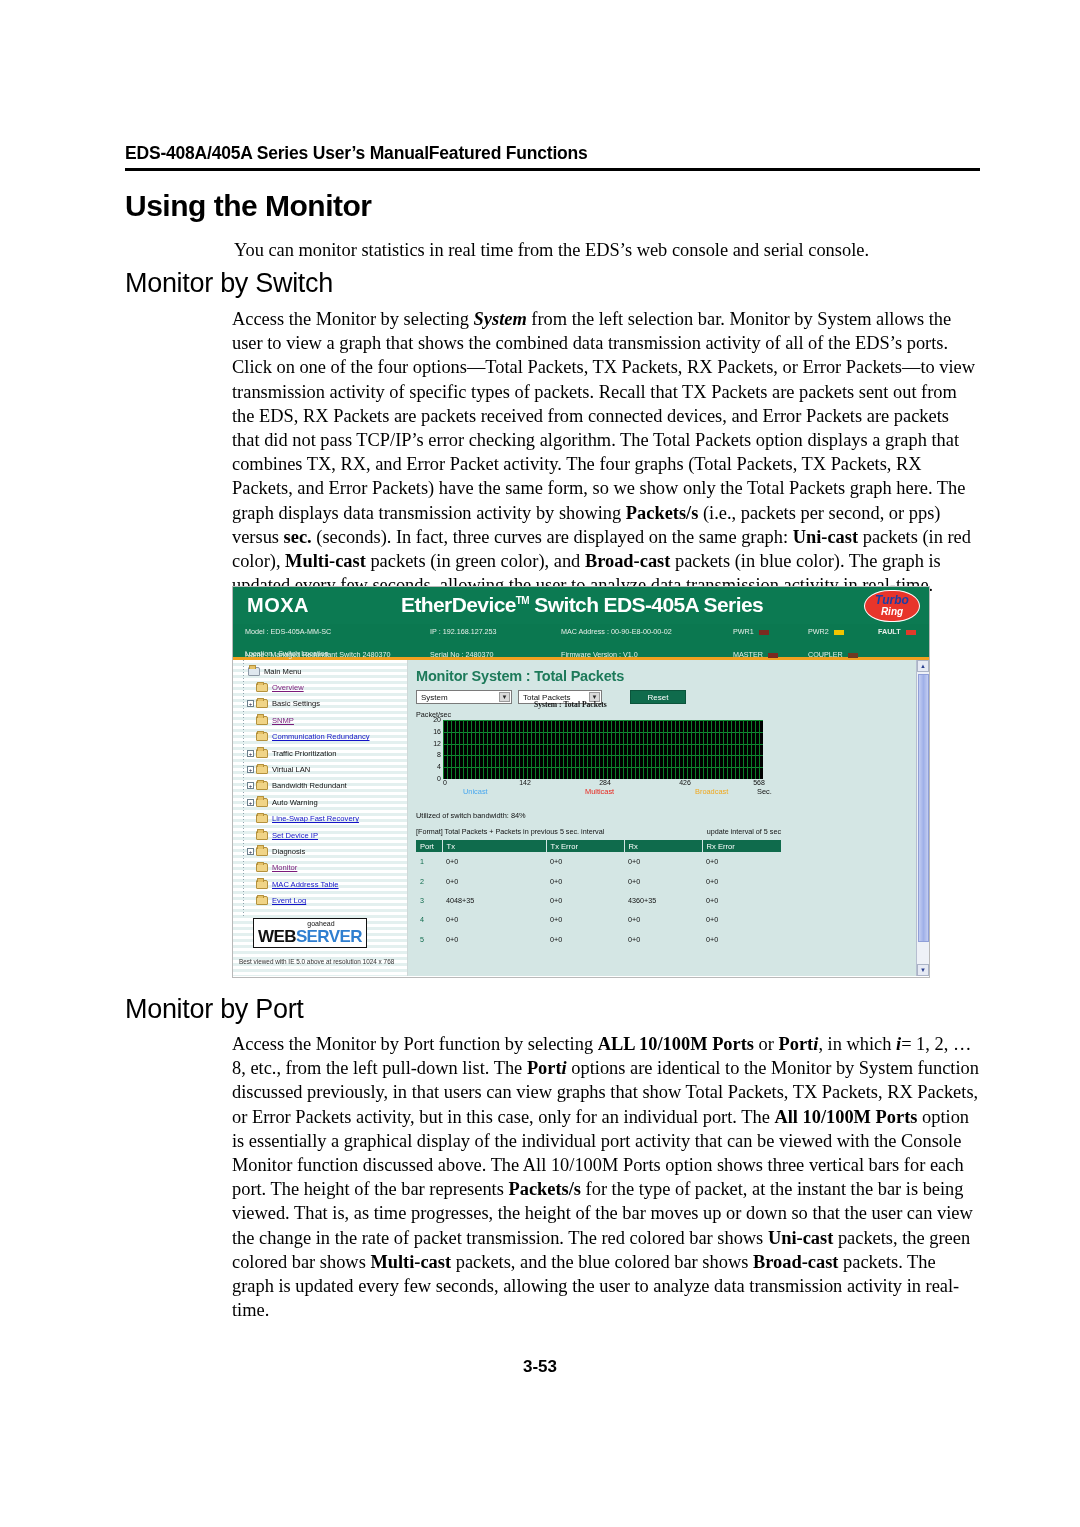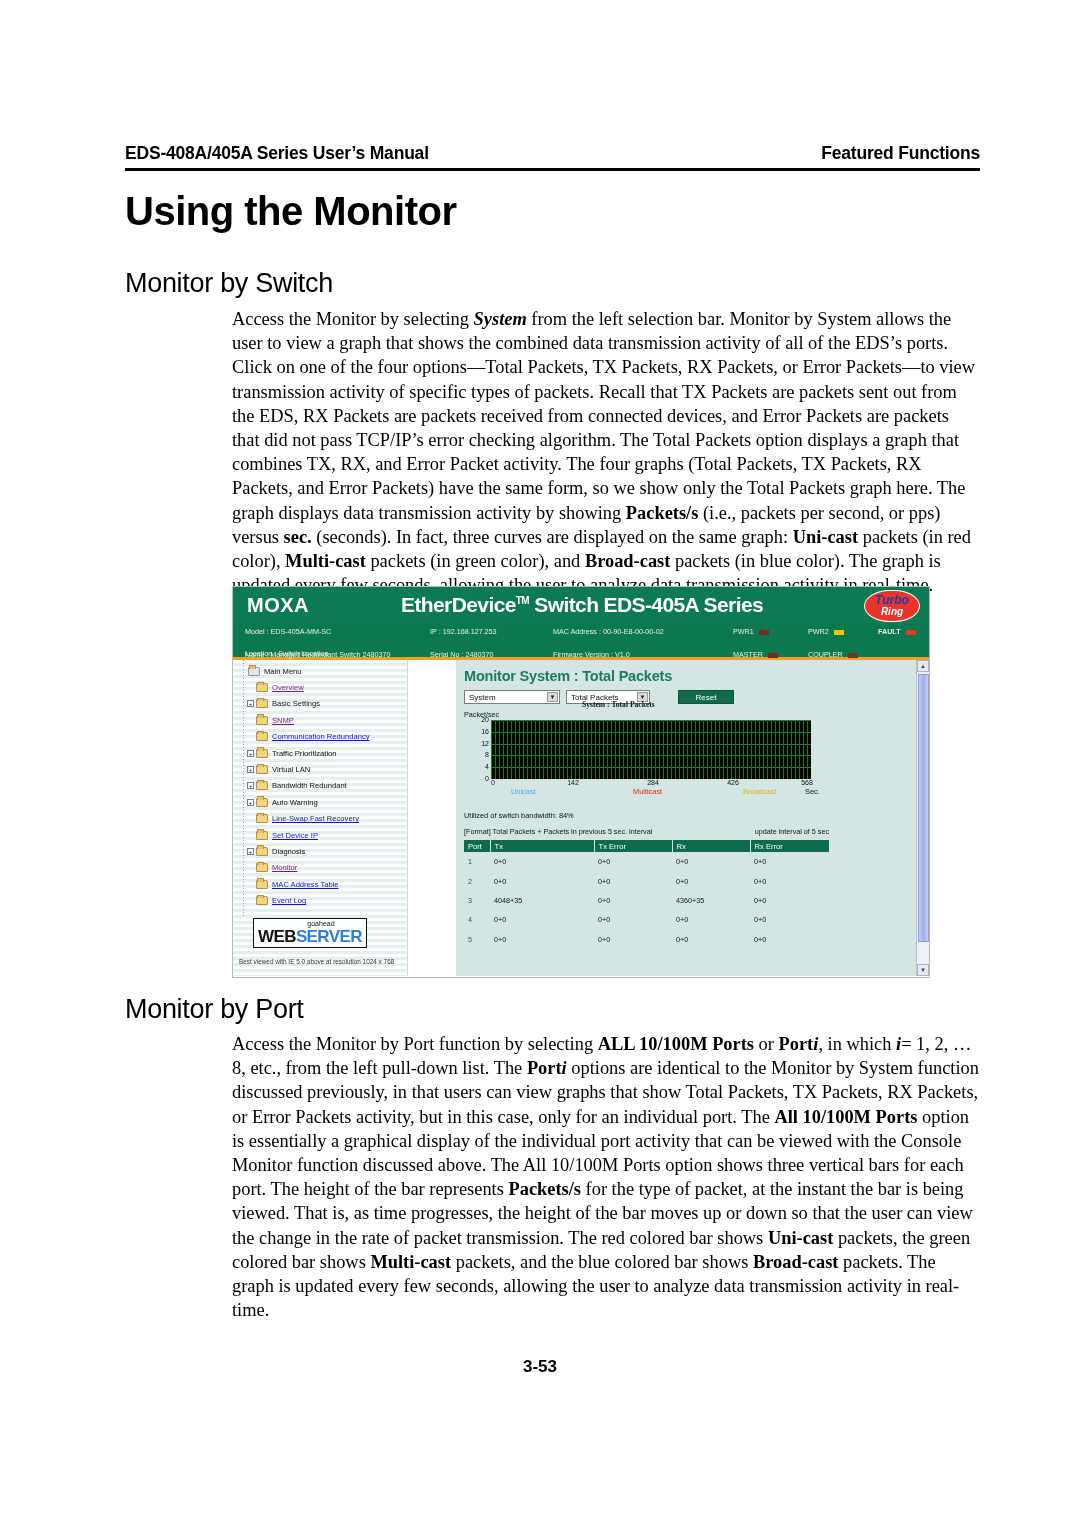--- a/index.html
+++ b/index.html
@@ -9,35 +9,35 @@
     background:#ffffff;
     font-family:"Liberation Serif", serif;
     position:relative;
     overflow:hidden;
   }
   .page { position:absolute; left:0; top:0; width:1080px; height:1527px; }
 
   
   .runhead {
     position:absolute; left:125px; top:143px; width:855px;
-    display:flex; justify-content:space-between; align-items:flex-end;
+    display:flex; align-items:flex-end;
     font-family:"Liberation Sans", sans-serif;
     font-weight:bold; font-size:17.5px; color:#000;
     letter-spacing:-0.2px;
   }
   .runrule {
     position:absolute; left:125px; top:168px; width:855px; height:3px;
     background:#000;
   }
 
   
   h1.doc-h1 {
     position:absolute; left:125px; top:189px; margin:0;
     font-family:"Liberation Sans", sans-serif;
-    font-weight:bold; font-size:40px; color:#000; letter-spacing:-0.5px;
+    font-weight:bold; font-size:30px; color:#000; letter-spacing:-0.5px;
   }
   h2.doc-h2 {
     margin:0;
     font-family:"Liberation Sans", sans-serif;
     font-weight:normal; font-size:27px; color:#000; letter-spacing:-0.3px;
   }
   .h2-switch { position:absolute; left:125px; top:268px; }
   .h2-port   { position:absolute; left:125px; top:994px; }
 
   
@@ -117,21 +117,21 @@
   
   .shot-info {
     position:relative;
     height:36px; background:#0b7850;
     color:#e8efe9; font-size:7.2px;
     border-bottom:3px solid #f0a020;
   }
   .shot-info .cell { position:absolute; white-space:nowrap; }
   .info-c1 { left:12px; }
   .info-c2 { left:197px; }
-  .info-c3 { left:320px;text-align:center; }
+  .info-c3 { left:328px;text-align:center; }
   .info-c4 { left:500px; }
   .info-c5 { left:575px; }
   .info-c6 { left:645px;font-weight:bold; }
   .r1 { top:3px; }
   .r2 { top:14px;margin-top:12px; }
   .r3 { top:25px; }
   .led {
     display:inline-block; width:10px; height:5px;
     margin-left:5px; vertical-align:middle;
   }
@@ -221,21 +221,20 @@
     position:absolute; left:6px; bottom:11px;
     font-size:6.4px; color:#333; white-space:nowrap;
   }
 
   
   .content {
     position:relative; flex:1 1 auto;
     background:#d4e6e4;
     padding:8px 11px 0 8px;
     overflow:hidden;
-    margin-left:48px;
   }
   .mon-title {
     font-family:"Liberation Sans", sans-serif;
     font-weight:bold; font-size:14.5px; color:#1d7a5a;
     letter-spacing:-0.2px; margin-bottom:6px;
   }
   .ctrl-row { display:flex; align-items:center; gap:6px; margin-bottom:7px; }
   .sel {
     height:14px; background:#ffffff;
     border:1px solid #7a7a7a;
@@ -354,20 +353,21 @@
 <div class="page">
 
   <div class="runhead">
     <span>EDS-408A/405A Series User’s Manual</span>
     <span>Featured Functions</span>
   </div>
   <div class="runrule"></div>
 
   <h1 class="doc-h1">Using the Monitor</h1>
 
+  <div class="para p-intro">You can monitor statistics in real time from the EDS’s web console and serial console.</div>
 
   <h2 class="doc-h2 h2-switch">Monitor by Switch</h2>
 
   <div class="para p-switch">Access the Monitor by selecting <span class="bi">System</span> from the left selection bar. Monitor by System allows the user to view a graph that shows the combined data transmission activity of all of the EDS’s ports. Click on one of the four options—Total Packets, TX Packets, RX Packets, or Error Packets—to view transmission activity of specific types of packets. Recall that TX Packets are packets sent out from the EDS, RX Packets are packets received from connected devices, and Error Packets are packets that did not pass TCP/IP’s error checking algorithm. The Total Packets option displays a graph that combines TX, RX, and Error Packet activity. The four graphs (Total Packets, TX Packets, RX Packets, and Error Packets) have the same form, so we show only the Total Packets graph here. The graph displays data transmission activity by showing <b>Packets/s</b> (i.e., packets per second, or pps) versus <b>sec.</b> (seconds). In fact, three curves are displayed on the same graph: <b>Uni-cast</b> packets (in red color), <b>Multi-cast</b> packets (in green color), and <b>Broad-cast</b> packets (in blue color). The graph is updated every few seconds, allowing the user to analyze data transmission activity in real-time.</div>
 
   <div class="shot">
 
     <div class="shot-banner">
       <span class="moxa-logo">MOXA</span>
       <span class="ed-title"><span>EtherDevice</span><sup>TM</sup><span> Switch EDS-405A Series</span></span>

